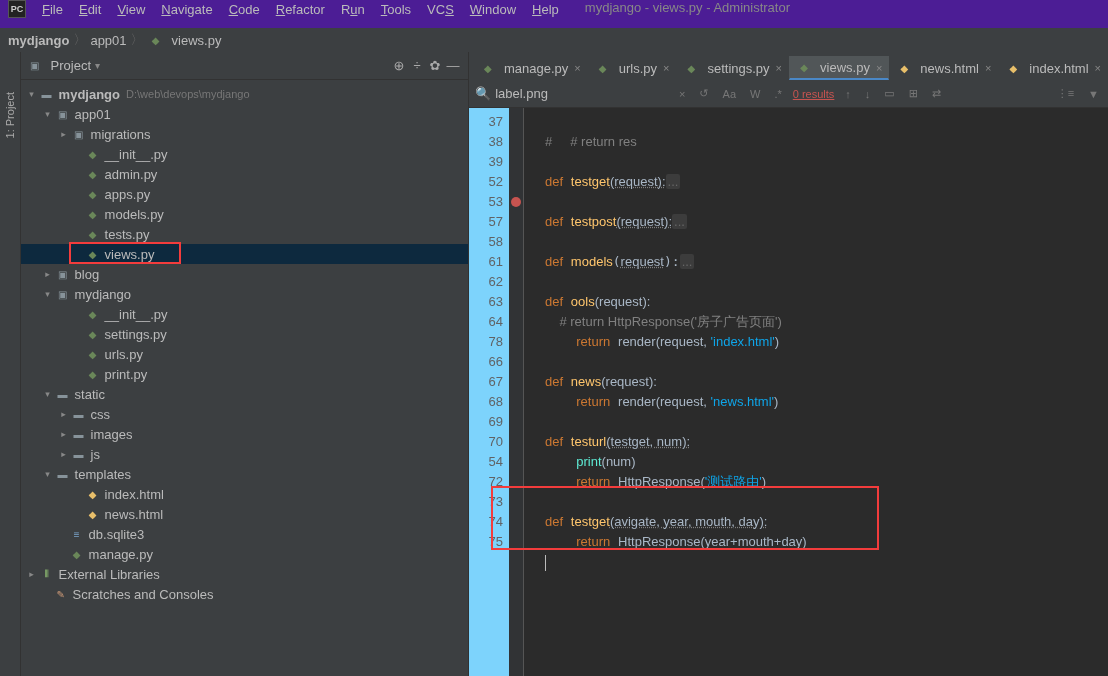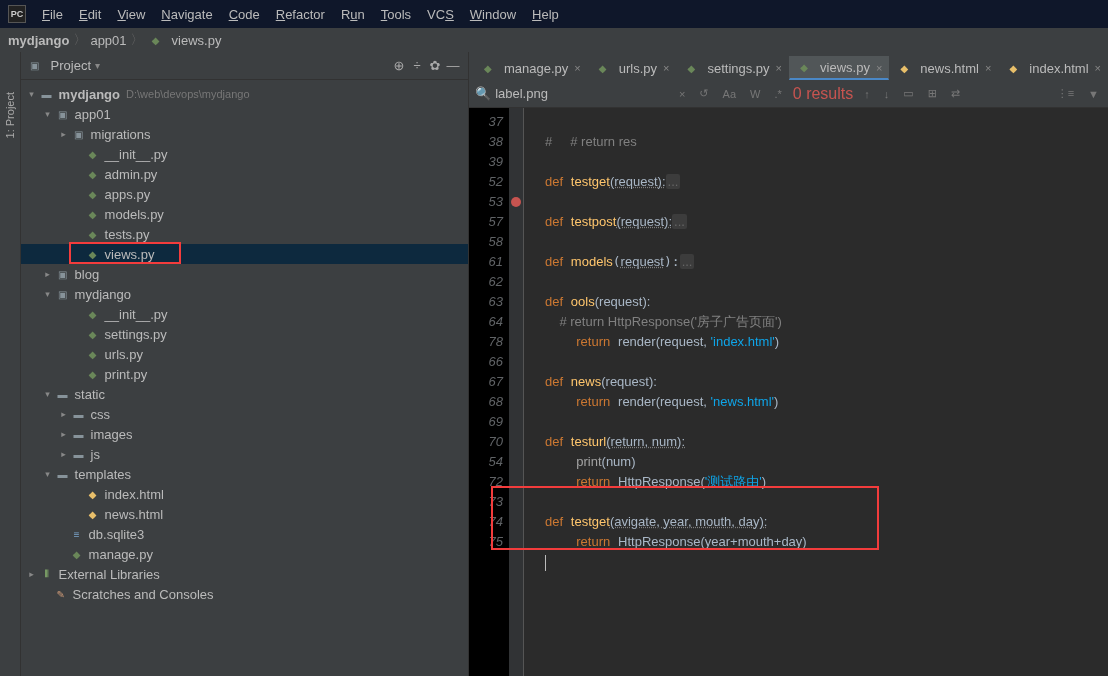--- a/index.html
+++ b/index.html
@@ -1,17 +1,17 @@
 <!DOCTYPE html>
 <html><head>
 <meta charset="utf-8">
 <style>
 * { margin:0; padding:0; box-sizing:border-box; font-family:'Segoe UI',Arial,sans-serif; font-size:13px; }
 body { background:#3c3f41; color:#bbb; width:1108px; height:676px; overflow:hidden; user-select:none; }
-.titlebar { height:28px; display:flex; align-items:center; padding:0 8px; background:#0f172a; }
+.titlebar { height:28px; display:flex; padding:0 8px; background:#4c1d95; }
 .titlebar .logo { width:18px; height:18px; background:#222; display:flex; align-items:center; justify-content:center; color:#ccc; font-size:9px; font-weight:bold; border:1px solid #555; }
 .menu { display:flex; gap:4px; margin-left:10px; }
 .menu span { padding:2px 6px; cursor:default; }
 .menu span u { text-decoration:underline; }
 .wintitle { margin-left:20px; color:#888; }
 .breadcrumb { height:24px; display:flex; align-items:center; padding:0 8px; gap:4px; color:#bbb; }
 .breadcrumb .sep { color:#666; }
 .main { display:flex; height:calc(676px - 28px - 24px); }
 .left-rail { width:22px; background:#3c3f41; border-right:1px solid #323232; display:flex; flex-direction:column; align-items:center; padding-top:40px; }
 .left-rail .label { writing-mode:vertical-rl; transform:rotate(180deg); color:#aaa; font-size:11px; }
@@ -34,23 +34,23 @@
 .redbox1 { position:absolute; border:2px solid #f33c3c; pointer-events:none; }
 .editor { flex:1; display:flex; flex-direction:column; background:#2b2b2b; }
 .tabs { height:28px; display:flex; align-items:flex-end; background:#3c3f41; padding-left:4px; overflow:hidden; }
 .tab { height:24px; display:flex; align-items:center; padding:0 6px; gap:4px; background:#3c3f41; border:1px solid transparent; color:#bbb; cursor:default; }
 .tab.active { background:#515658; border-bottom:2px solid #4a88c7; }
 .tab .x { color:#888; font-size:11px; margin-left:2px; }
 .findbar { height:28px; display:flex; align-items:center; background:#3c3f41; border-bottom:1px solid #323232; padding:0 6px; gap:8px; }
 .findbar .srch { display:flex; align-items:center; gap:4px; color:#888; }
 .findbar .spacer { flex:1; }
 .findbar .ico { color:#777; font-size:11px; cursor:default; padding:0 3px; }
-.results { color:#c75450; font-size:16px; }
+.results { color:#c75450; font-size:11px;text-decoration:underline; }
 .code { flex:1; display:flex; overflow:hidden; position:relative; }
-.gutter { width:40px; background:#000000; text-align:right; padding:4px 6px 0 0; color:#606366; font-family:Consolas,monospace; font-size:12px; line-height:20px;font-style:italic; }
+.gutter { width:40px; background:#7dd3fc; text-align:right; padding:4px 6px 0 0; color:#606366; font-family:Consolas,monospace; font-size:12px; line-height:20px; }
 .bp-gutter { width:14px; background:#313335; padding-top:4px; }
 .bp { width:10px; height:10px; background:#c75450; border-radius:50%; margin:5px auto; }
 .fold-gutter{ width:14px; background:#2b2b2b; padding-top:4px; border-left:1px solid #555;}
 .codelines { flex:1; padding:4px 0 0 8px; font-family:Consolas,monospace; font-size:13px; line-height:20px; white-space:pre; color:#a9b7c6; position:relative;}
 .kw { color:#cc7832; }
 .fn { color:#ffc66d; }
 .str { color:#0ea5e9; }
 .cm { color:#808080; }
 .par { color:#a9b7c6; text-decoration:underline dotted #808080; }
 .fold { color:#666; background:#3c3c3c; padding:0 2px; border-radius:2px;}
@@ -69,20 +69,21 @@
     <span><u>V</u>iew</span>
     <span><u>N</u>avigate</span>
     <span><u>C</u>ode</span>
     <span><u>R</u>efactor</span>
     <span>R<u>u</u>n</span>
     <span><u>T</u>ools</span>
     <span>VC<u>S</u></span>
     <span><u>W</u>indow</span>
     <span><u>H</u>elp</span>
   </div>
+  <div class="wintitle">mydjango - views.py - Administrator</div>
 </div>
 
 <div class="breadcrumb">
   <b>mydjango</b>
   <span class="sep">〉</span>
   <span>app01</span>
   <span class="sep">〉</span>
   <span class="ficon py">◆</span>
   <span>views.py</span>
 </div>
@@ -360,22 +361,22 @@
 
 <span class="kw">def</span> <span class="fn">models</span>(<span class="par">request</span>):<span class="fold">...</span>
 
 <span class="kw">def</span> <span class="fn">ools</span><span>(request):</span>
 <span class="cm">    # return HttpResponse('房子广告页面')</span>
     <span class="kw">return</span> <span>render(request, </span><span class="str">'index.html'</span><span>)</span>
 
 <span class="kw">def</span> <span class="fn">news</span><span>(request):</span>
     <span class="kw">return</span> <span>render(request, </span><span class="str">'news.html'</span><span>)</span>
 
-<span class="kw">def</span> <span class="fn">testurl</span><span class="par">(return, num):</span>
-    <span style="color:#a3a3a3">print</span><span>(num)</span>
+<span class="kw">def</span> <span class="fn">testurl</span><span class="par">(testget, num):</span>
+    <span style="color:#5eead4">print</span><span>(num)</span>
     <span class="kw">return</span> <span>HttpResponse(</span><span class="str">'测试路由'</span><span>)</span>
 
 <span class="kw">def</span> <span class="fn">testget</span><span class="par">(avigate, year, mouth, day):</span>
     <span class="kw">return</span> <span>HttpResponse(year+mouth+day)</span>
 <span class="caret"></span>
         <div class="redbox2" style="left:-46px; top:378px; width:388px; height:64px;"></div>
       </div>
     </div>
   </div>
 </div>

